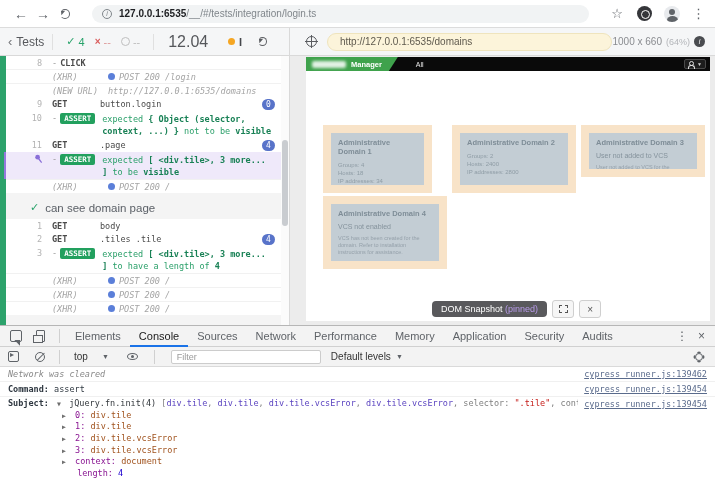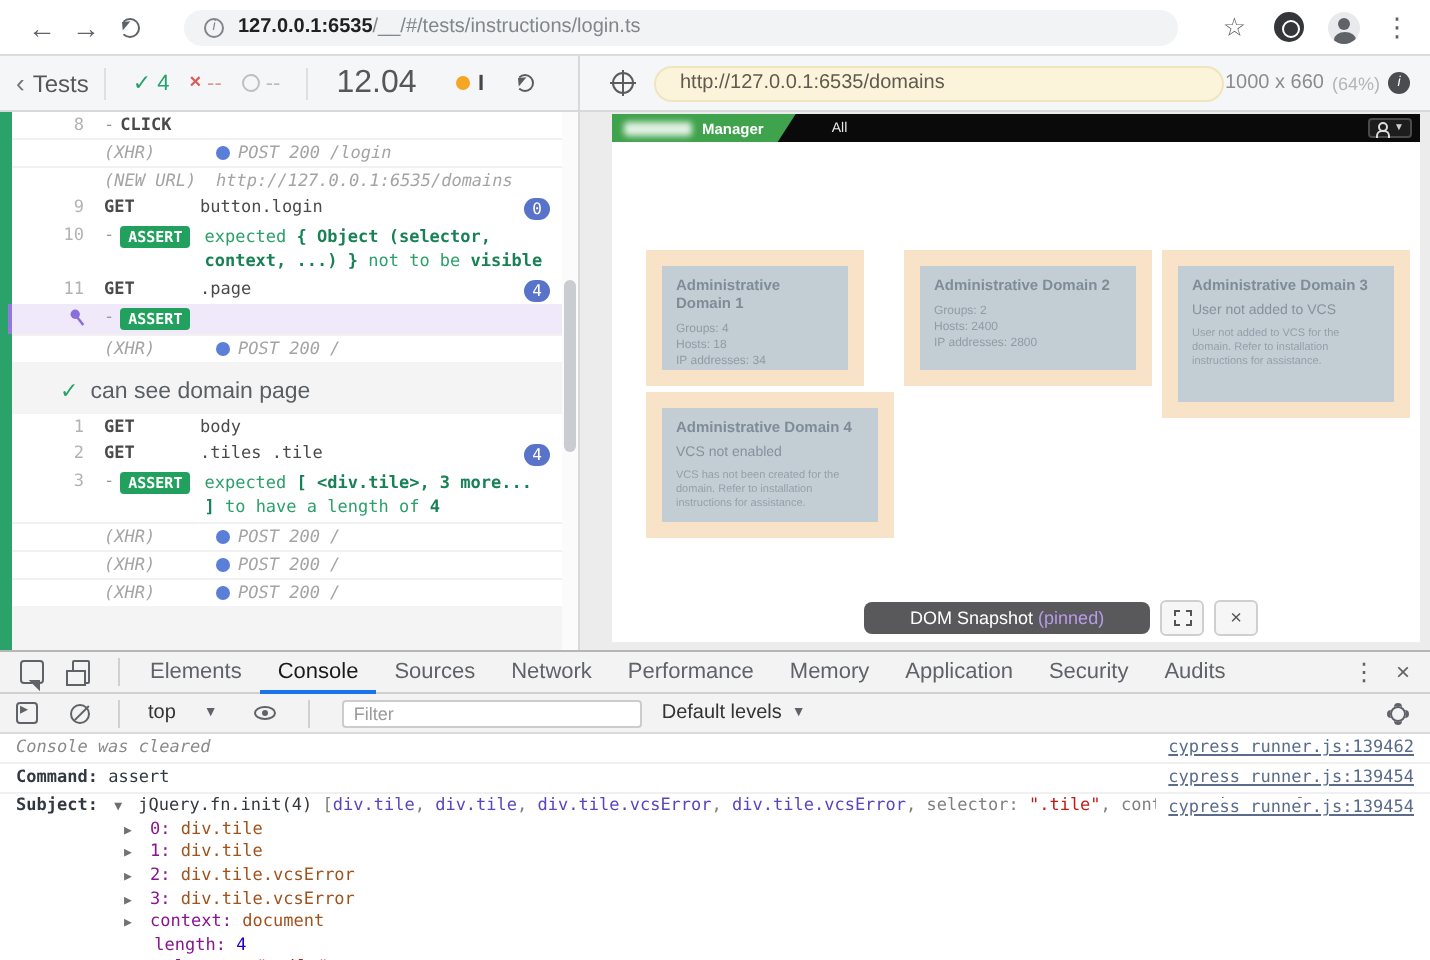--- a/index.html
+++ b/index.html
@@ -109,21 +109,21 @@
   .person::before { content:""; position:absolute; left:1px; top:0; width:3px; height:3px; border:1px solid #ddd; border-radius:50%; }
   .person::after { content:""; position:absolute; left:0; top:4px; width:5px; height:3px; border:1px solid #ddd; border-bottom:none; border-radius:3px 3px 0 0; }
   .appcaret { color:#cfcfcf; font-size:5px; }
   .tile { position:absolute; background:#f8e3c8; padding:8px; cursor:pointer; }
   .tile-in { width:100%; height:100%; background:#c3cdd4; padding:5px 7px; overflow:hidden; }
   .tile-t { font-size:7.5px; font-weight:bold; color:rgba(70,88,100,0.55); margin-bottom:5px; }
   .tile-l { font-size:6px; color:rgba(70,88,100,0.42); line-height:8px; }
   .tile-s { font-size:7px; color:rgba(70,88,100,0.5); margin-bottom:5px; }
   .tile-d { font-size:5.5px; color:rgba(70,88,100,0.38); line-height:7px; }
   .snapwrap { position:absolute; left:142px; top:244px; display:flex; align-items:center; gap:5px; }
-  .snap-pill { background:#59595c; border-radius:4px; padding:3px 23px; font-size:9px; color:#fff; }
+  .snap-pill { background:#59595c; border-radius:4px; padding:3px 9px; font-size:9px; color:#fff; }
   .snap-pill .pinned-t { color:#b79ae8; }
   .snap-btn { width:22px; height:18px; background:#f6f6f6; border:1px solid #cfcfcf; border-radius:3px;
     display:flex; align-items:center; justify-content:center; cursor:pointer; color:#555; font-size:10px; }
   .unpin-glyph { width:9px; height:8px; border:1px dashed #555; position:relative; }
 
   
   .devtools { position:absolute; left:0; top:325px; width:715px; height:155px; background:#fff; border-top:1px solid #b6b6b6; }
   .dt-tabs { height:21px; background:#f3f3f3; border-bottom:1px solid #d0d0d0; display:flex; align-items:center; }
   .insp { width:12px; height:12px; border:1.4px solid #5f6368; border-radius:2px; margin:0 6px 0 10px; position:relative; cursor:pointer; }
   .insp::after { content:""; position:absolute; right:-3px; bottom:-3px; border:4px solid transparent; border-top-color:#5f6368; transform:rotate(-135deg); }
@@ -177,21 +177,21 @@
 </head>
 <body>
 
 <div class="chrome">
   <span class="nav-ico">←</span>
   <span class="nav-ico">→</span>
   <span class="reload-ico"></span>
   <div class="url-pill">
     <span class="info-ring">i</span>
     <span class="url-host">127.0.0.1:6535</span>
-      <span class="url-path">/__/#/tests/instructions/login.ts</span>
+      <span class="url-path">/__/#/tests/integration/login.ts</span>
   </div>
   <span class="star">☆</span>
   <span class="ext-dot"></span>
   <span class="avatar"></span>
   <span class="kebab">⋮</span>
 </div>
 
 <div class="cytb">
   <div class="cytb-left">
     <span class="tests-btn">
@@ -281,20 +281,21 @@
           <span class="nbadge">4</span>
         </div>
 
         <div class="crow pinned">
           <span class="pinicon"><svg width="9" height="9" viewBox="0 0 10 10">
                 <circle cx="4" cy="3.5" r="2.6" fill="#8a6fd8"></circle>
                 <path d="M5 5 L8.5 9.5" stroke="#8a6fd8" stroke-width="1.4"></path>
               </svg></span>
           <span class="dash">-</span>
           <span class="abadge">ASSERT</span>
+          <span class="amsg"><span>expected </span><b>[ &lt;div.tile&gt;, 3 more... ]</b><span> to be </span><b>visible</b></span>
         </div>
 
         <div class="crow xhr">
           <span class="num"></span>
           <span class="tagi">(XHR)</span>
           <span class="xhrtxt">
               <span class="bluedot"></span>
             <span>POST 200 /</span>
             </span>
         </div>
@@ -382,21 +383,21 @@
         </div>
       </div>
       <div class="tile" style="left:146px; top:68px; width:124px; height:68px;">
         <div class="tile-in">
           <div class="tile-t">Administrative Domain 2</div>
           <div class="tile-l">Groups: 2</div>
           <div class="tile-l">Hosts: 2400</div>
           <div class="tile-l">IP addresses: 2800</div>
         </div>
       </div>
-      <div class="tile" style="left:275px; top:68px; width:124px; height:84px;">
+      <div class="tile" style="left:275px; top:68px; width:124px; height:52px;">
         <div class="tile-in">
           <div class="tile-t">Administrative Domain 3</div>
           <div class="tile-s">User not added to VCS</div>
           <div class="tile-d">User not added to VCS for the domain. Refer to installation instructions for assistance.</div>
         </div>
       </div>
       <div class="tile" style="left:17px; top:139px; width:124px; height:73px;">
         <div class="tile-in">
           <div class="tile-t">Administrative Domain 4</div>
           <div class="tile-s">VCS not enabled</div>
@@ -449,21 +450,21 @@
     <input class="filter-in" placeholder="Filter" style="">
     <span class="levels">
       <span>Default levels</span>
       <span class="car">▼</span>
     </span>
     <span class="gear"></span>
   </div>
 
   <div class="con">
     <div class="con-row">
-      <span class="it-gray">Console was cleared</span>
+      <span class="it-gray">Network was cleared</span>
       <span class="con-link">cypress_runner.js:139462</span>
     </div>
     <div class="con-row">
       <span class="blab">Command:</span>
       <span> </span><span>assert</span>
       <span class="con-link">cypress_runner.js:139454</span>
     </div>
     <div class="con-row nb">
       <span class="blab">Subject:</span>
       <span class="exp">▼</span>

